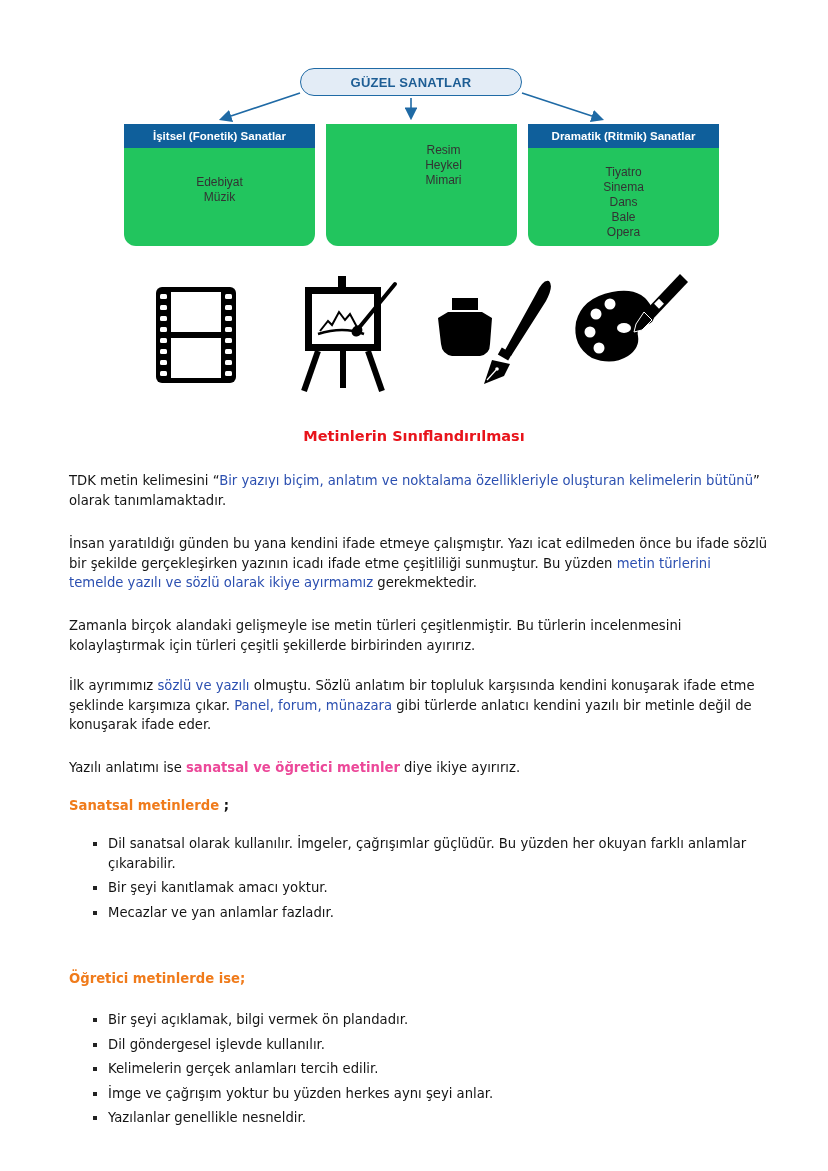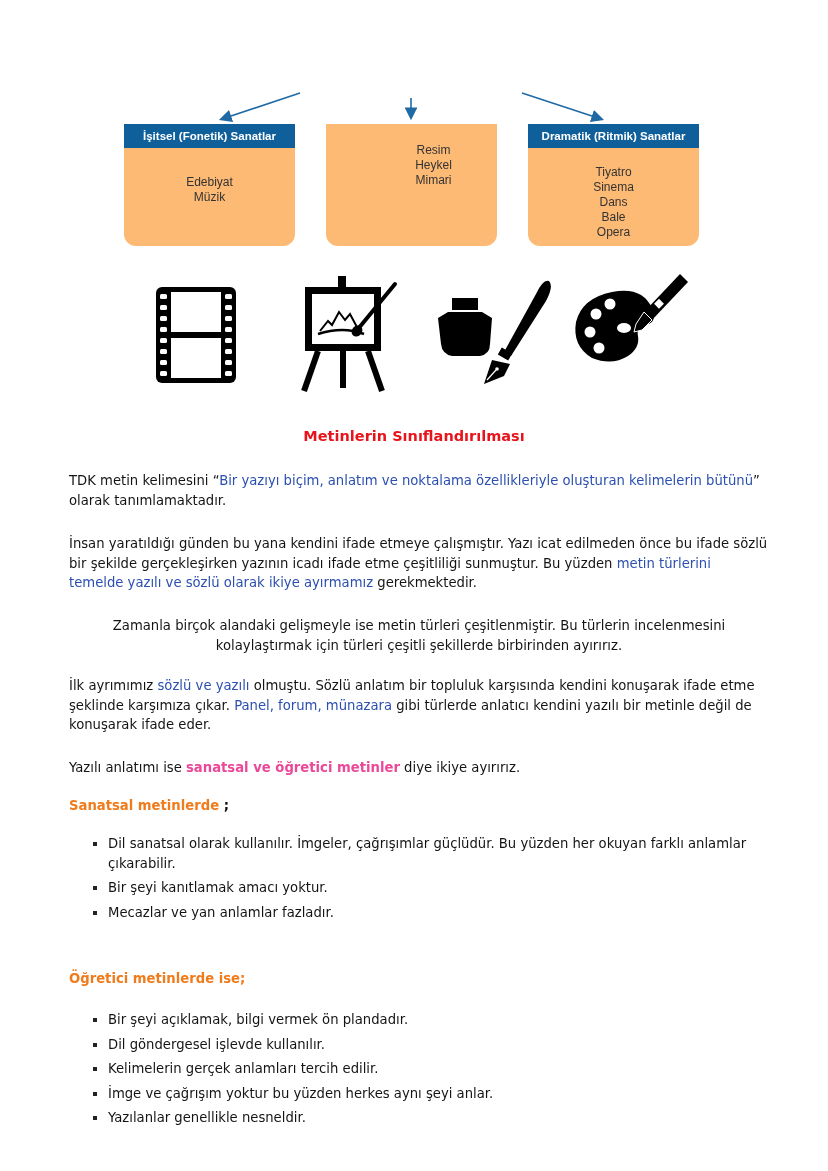--- a/index.html
+++ b/index.html
@@ -10,22 +10,22 @@
     .diagram { position: absolute; left: 0; top: 0; width: 828px; height: 260px; }
     .root-box {
       position: absolute; left: 300px; top: 68px; width: 222px; height: 28px;
       border: 1.5px solid #1f6aa5; border-radius: 14px; background: #e3ecf6;
       display: flex; align-items: center; justify-content: center;
       font-family: "Liberation Sans", sans-serif; font-weight: bold; font-size: 13px; color: #1d5d94;
       letter-spacing: 0.2px;
     }
     .arrows { position: absolute; left: 0; top: 0; width: 828px; height: 260px; }
     .cat-box {
-      position: absolute; top: 124px; width: 171px; height: 122px;
-      background: #fdba74; border-radius: 0 0 12px 12px; overflow: hidden;
+      position: absolute; top: 124px; width: 191px; height: 122px;
+      background: #22c55e; border-radius: 0 0 12px 12px; overflow: hidden;
     }
     .cat-header {
       height: 24px; background: #0f5f9b; color: #fff;
       font-family: "Liberation Sans", sans-serif; font-weight: bold; font-size: 11.5px;
       display: flex; align-items: center; justify-content: center; white-space: nowrap;
     }
     .cat-items {
       text-align: center; font-family: "Liberation Sans", sans-serif; font-size: 12px;
       color: #333; line-height: 15px;
     }
@@ -64,20 +64,21 @@
     <defs>
       <marker id="ah" markerWidth="8" markerHeight="8" refX="6" refY="4" orient="auto">
         <path d="M0,0 L8,4 L0,8 z" fill="#1f6aa5"></path>
       </marker>
     </defs>
     <line x1="300" y1="93" x2="222" y2="119" stroke="#1f6aa5" stroke-width="1.6" marker-end="url(#ah)"></line>
     <line x1="411" y1="98" x2="411" y2="117" stroke="#1f6aa5" stroke-width="1.6" marker-end="url(#ah)"></line>
     <line x1="522" y1="93" x2="601" y2="119" stroke="#1f6aa5" stroke-width="1.6" marker-end="url(#ah)"></line>
   </svg>
 
+  <div class="root-box">GÜZEL SANATLAR</div>
 
   <div class="cat-box" style="left:124px;">
     <div class="cat-header">İşitsel (Fonetik) Sanatlar</div>
     <div class="cat-items" style="padding-top:27px;">
       <span>Edebiyat</span>
       <span>Müzik</span>
     </div>
   </div>
 
   <div class="cat-box" style="left:326px;">
@@ -162,21 +163,21 @@
 <div class="doc-title">Metinlerin Sınıflandırılması</div>
 
 <p class="para" style="top:471px;">
   <span>TDK metin kelimesini “</span><span class="blue">Bir yazıyı biçim, anlatım ve noktalama özellikleriyle oluşturan kelimelerin bütünü</span><span>” olarak tanımlamaktadır.</span>
 </p>
 
 <p class="para" style="top:534px;">
   <span>İnsan yaratıldığı günden bu yana kendini ifade etmeye çalışmıştır. Yazı icat edilmeden önce bu ifade sözlü bir şekilde gerçekleşirken yazının icadı ifade etme çeşitliliği sunmuştur. Bu yüzden </span><span class="blue">metin türlerini temelde yazılı ve sözlü olarak ikiye ayırmamız</span><span> gerekmektedir.</span>
 </p>
 
-<p class="para" style="top:616px;text-align:center;">Zamanla birçok alandaki gelişmeyle ise metin türleri çeşitlenmiştir. Bu türlerin incelenmesini kolaylaştırmak için türleri çeşitli şekillerde birbirinden ayırırız.</p>
+<p class="para" style="top:616px;">Zamanla birçok alandaki gelişmeyle ise metin türleri çeşitlenmiştir. Bu türlerin incelenmesini kolaylaştırmak için türleri çeşitli şekillerde birbirinden ayırırız.</p>
 
 <p class="para" style="top:676px;">
   <span>İlk ayrımımız </span><span class="blue">sözlü ve yazılı</span><span> olmuştu. Sözlü anlatım bir topluluk karşısında kendini konuşarak ifade etme şeklinde karşımıza çıkar. </span><span class="blue">Panel, forum, münazara</span><span> gibi türlerde anlatıcı kendini yazılı bir metinle değil de konuşarak ifade eder.</span>
 </p>
 
 <p class="para" style="top:758px;">
   <span>Yazılı anlatımı ise </span><span class="blue-bold">sanatsal ve öğretici metinler</span><span> diye ikiye ayırırız.</span>
 </p>
 
 <p class="para" style="top:796px;">

